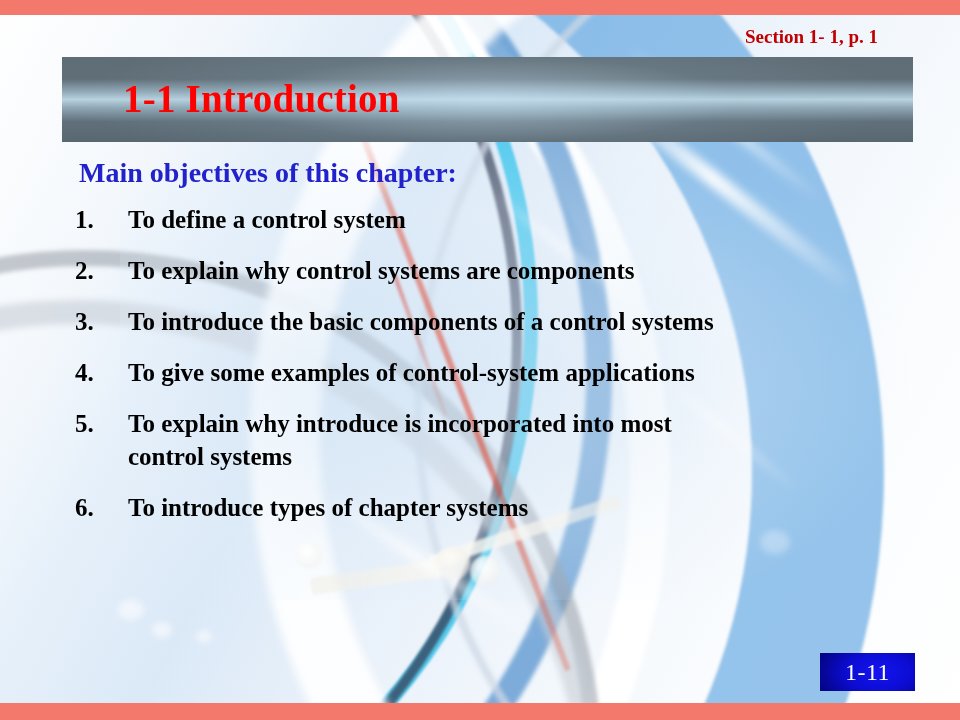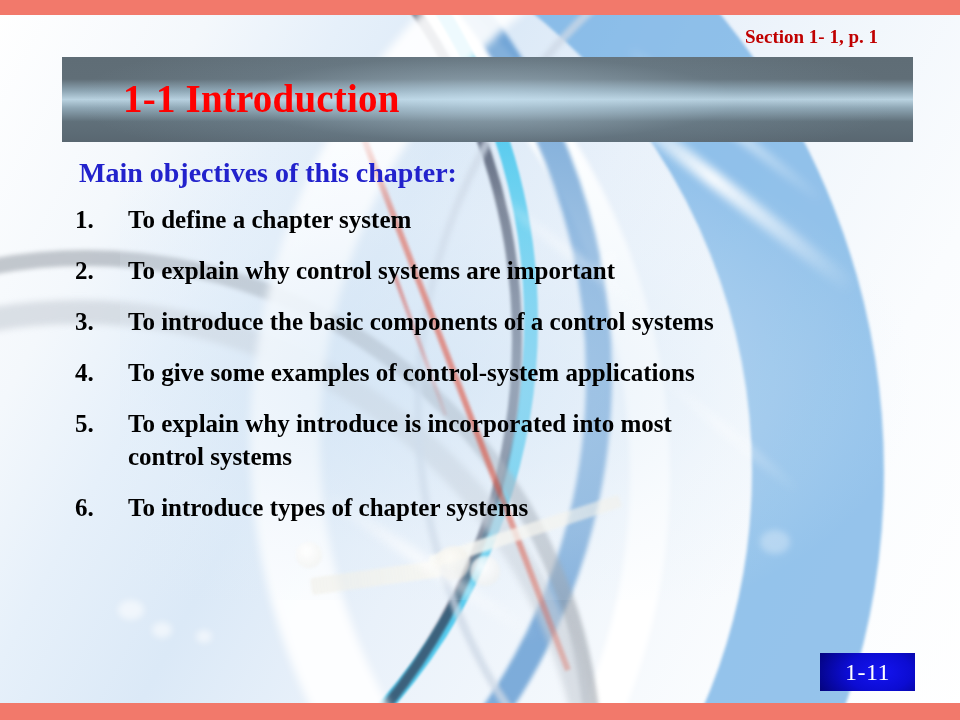--- a/index.html
+++ b/index.html
@@ -400,25 +400,25 @@
   <div class="title-bar">
     <div class="title-text">1-1 Introduction</div>
   </div>
 
   <div class="content">
     <div class="subtitle">Main objectives of this chapter:</div>
 
     <ul class="obj-list">
       <li class="obj-item">
         <span class="obj-num">1.</span>
-        <span class="obj-text">To define a chapter system</span>
+        <span class="obj-text">To define a control system</span>
       </li>
       <li class="obj-item">
         <span class="obj-num">2.</span>
-        <span class="obj-text">To explain why control systems are important</span>
+        <span class="obj-text">To explain why control systems are components</span>
       </li>
       <li class="obj-item">
         <span class="obj-num">3.</span>
         <span class="obj-text">To introduce the basic components of a control systems</span>
       </li>
       <li class="obj-item">
         <span class="obj-num">4.</span>
         <span class="obj-text">To give some examples of control-system applications</span>
       </li>
       <li class="obj-item">

